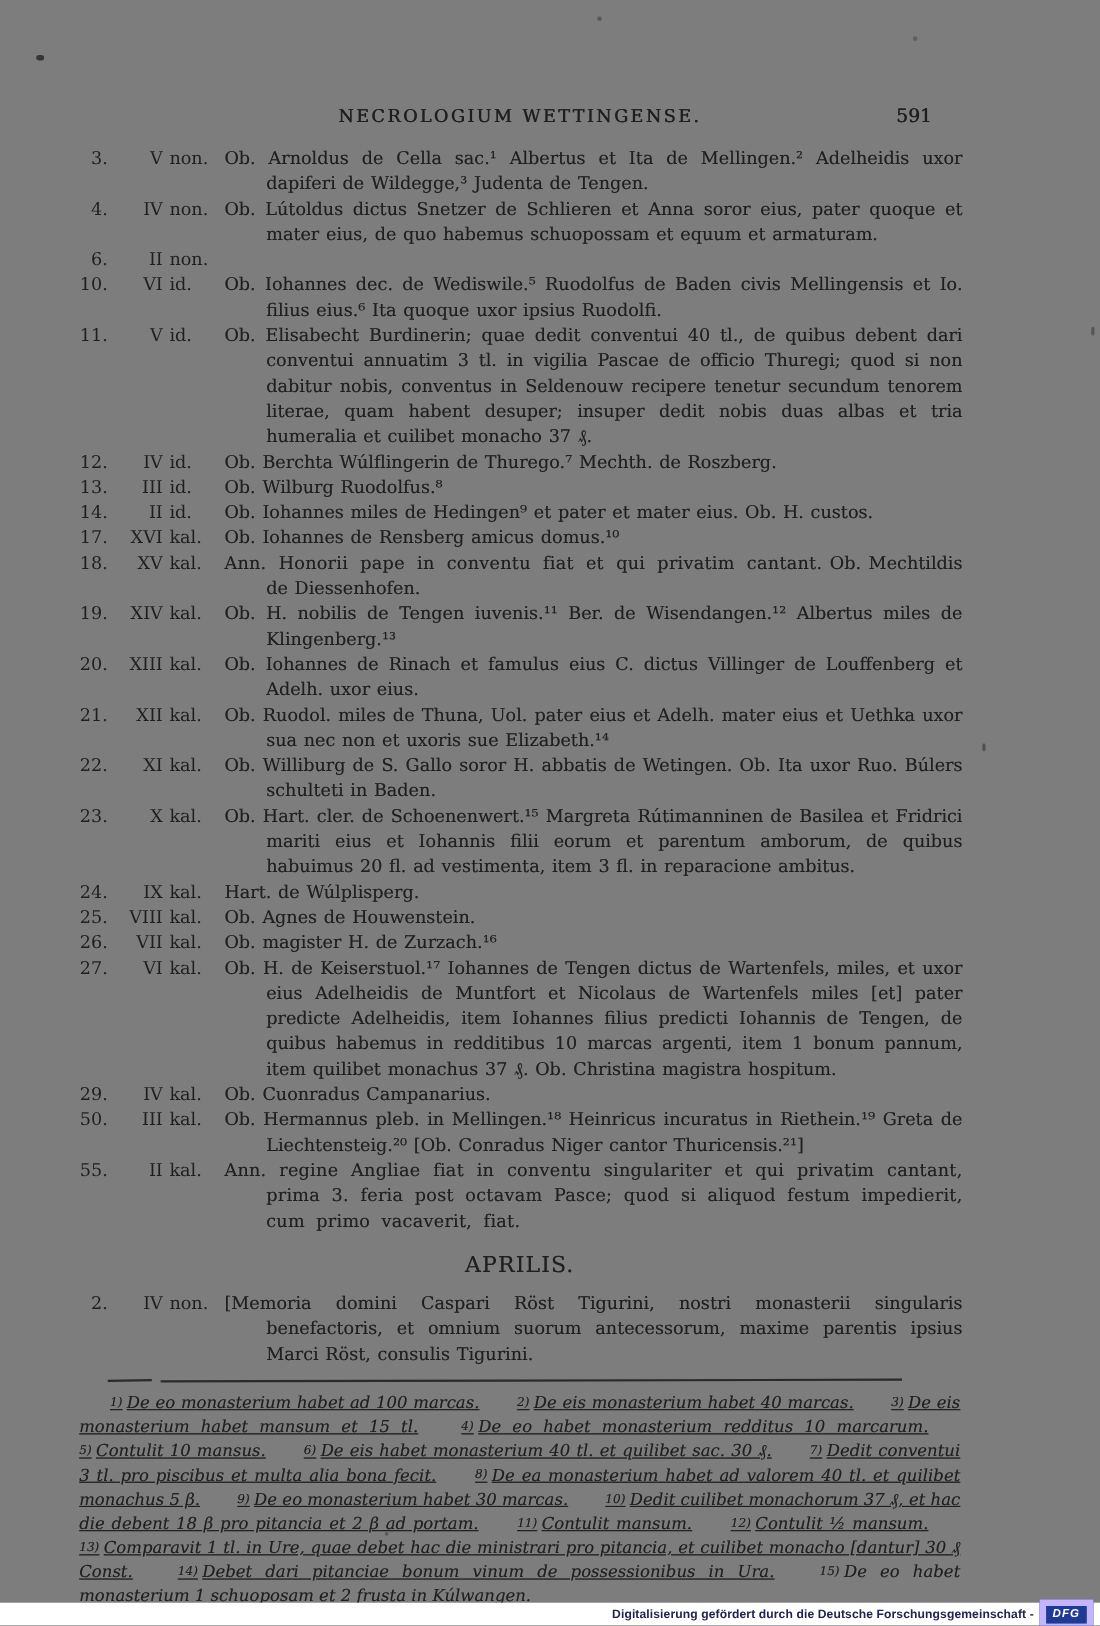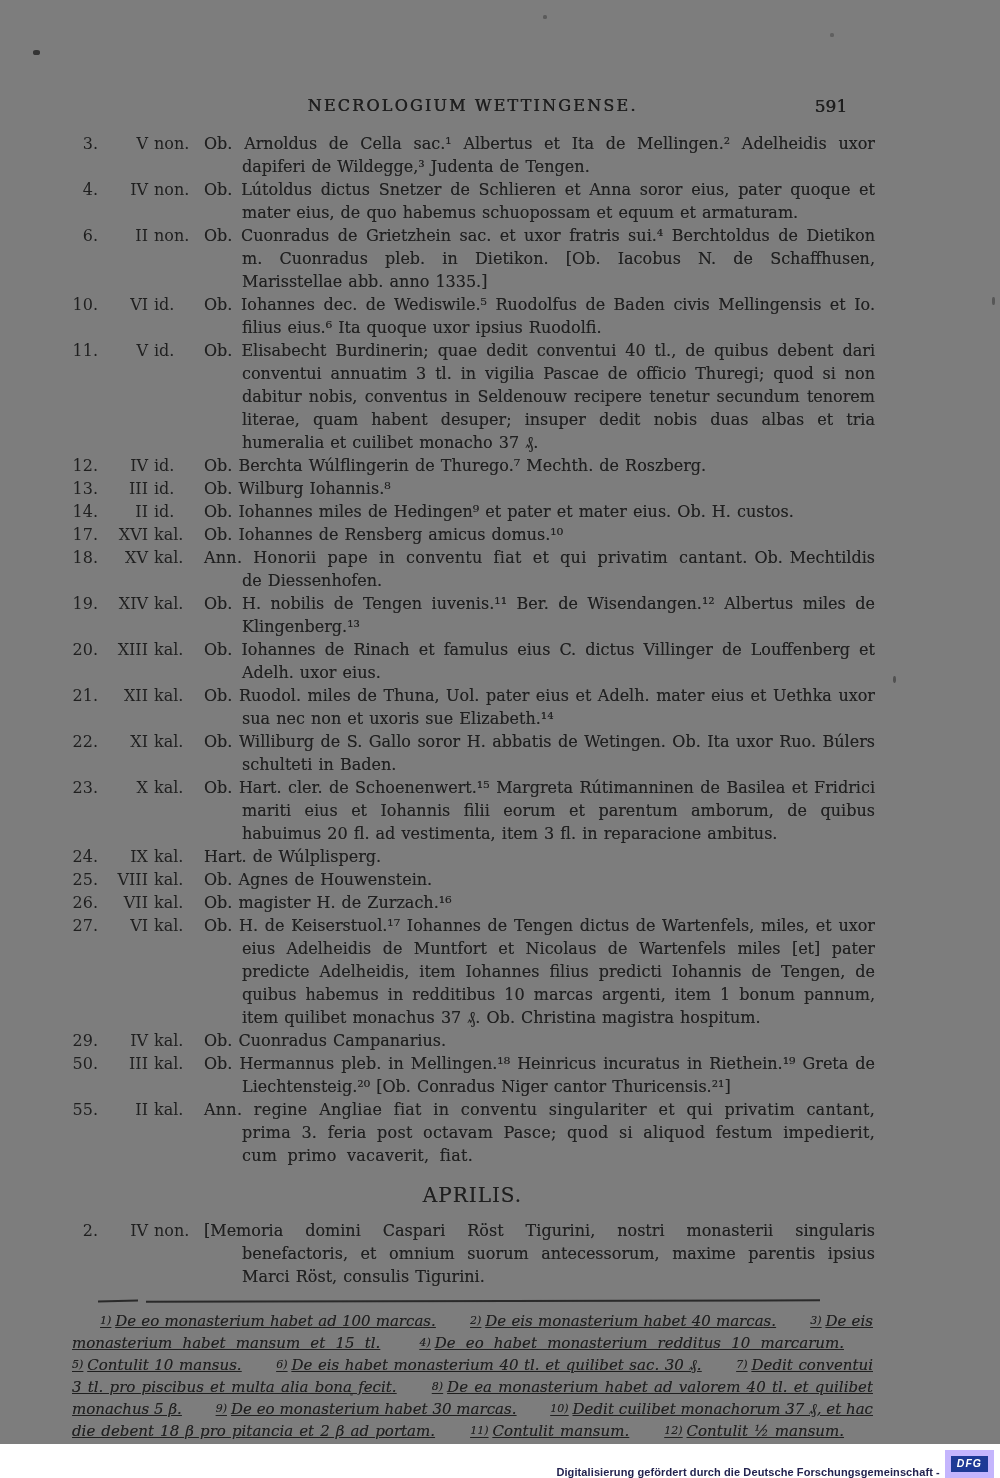--- a/index.html
+++ b/index.html
@@ -39,22 +39,22 @@
   .rule .r-long{position:absolute;left:76px;top:1px;right:55px;height:1.5px;background:#2a2a2a;transform:rotate(-0.12deg);}
   .footnotes{
     font-style:italic;font-size:15px;line-height:21px;text-align:justify;
     text-indent:28px;padding:0 2px 0 2px;
     text-shadow:0 0 0.5px rgba(25,25,25,.45);
   }
   .fn{white-space:normal;}
   .fn:not(:last-child){margin-right:29px;text-decoration:underline;}
   .fn-n{font-size:11px;vertical-align:2px;margin-right:4px;}
   .dfg-bar{
-    position:absolute;left:0;right:0;bottom:0;height:34px;background:#ffffff;
-    display:flex;align-items:flex-end;justify-content:flex-end;
+    position:absolute;left:0;right:0;bottom:0;height:21px;background:#ffffff;
+    display:flex;align-items:center;justify-content:flex-end;
     padding-right:6px;box-sizing:border-box;gap:5px;
     font-family:"Liberation Sans","DejaVu Sans",sans-serif;
   }
   .dfg-credit{font-size:11px;font-weight:bold;color:#23234f;letter-spacing:0.1px;}
   .dfg-logo{
     background:#1e3a96;color:#ffffff;font-size:10.5px;font-weight:bold;font-style:italic;
     padding:1px 6px 2px 6px;line-height:13px;border:6px solid #c4b5fd;letter-spacing:1px;
   }
   .speck{position:absolute;background:#1d1d1d;border-radius:40%;}
 </style>
@@ -87,21 +87,20 @@
         <div class="entry">
           <div class="e-day">4.</div>
           <div class="e-caln">IV</div>
           <div class="e-calu">non.</div>
           <div class="e-text"><span class="seg">Ob. Lútoldus dictus Snetzer de Schlieren et Anna soror eius, pater quoque et mater eius, de quo habemus schuopossam et equum et armaturam.</span></div>
         </div>
         <div class="entry">
           <div class="e-day">6.</div>
           <div class="e-caln">II</div>
           <div class="e-calu">non.</div>
-          <div class="e-text"><span class="seg">Ob. Cuonradus de Grietzhein sac. et uxor fratris sui.⁴  Berchtoldus de Dietikon m. Cuonradus pleb. in Dietikon. [Ob. Iacobus N. de Schaffhusen, Marisstellae abb. anno 1335.]</span></div>
         </div>
         <div class="entry">
           <div class="e-day">10.</div>
           <div class="e-caln">VI</div>
           <div class="e-calu">id.</div>
           <div class="e-text"><span class="seg">Ob. Iohannes dec. de Wediswile.⁵  Ruodolfus de Baden civis Mellingensis et Io. filius eius.⁶  Ita quoque uxor ipsius Ruodolfi.</span></div>
         </div>
         <div class="entry">
           <div class="e-day">11.</div>
           <div class="e-caln">V</div>
@@ -111,21 +110,21 @@
         <div class="entry">
           <div class="e-day">12.</div>
           <div class="e-caln">IV</div>
           <div class="e-calu">id.</div>
           <div class="e-text"><span class="seg">Ob. Berchta Wúlflingerin de Thurego.⁷  Mechth. de Roszberg.</span></div>
         </div>
         <div class="entry">
           <div class="e-day">13.</div>
           <div class="e-caln">III</div>
           <div class="e-calu">id.</div>
-          <div class="e-text"><span class="seg">Ob. Wilburg Iohannis.⁸</span></div>
+          <div class="e-text"><span class="seg">Ob. Wilburg Ruodolfus.⁸</span></div>
         </div>
         <div class="entry">
           <div class="e-day">14.</div>
           <div class="e-caln">II</div>
           <div class="e-calu">id.</div>
           <div class="e-text"><span class="seg">Ob. Iohannes miles de Hedingen⁹ et pater et mater eius.  Ob. H. custos.</span></div>
         </div>
         <div class="entry">
           <div class="e-day">17.</div>
           <div class="e-caln">XVI</div>

